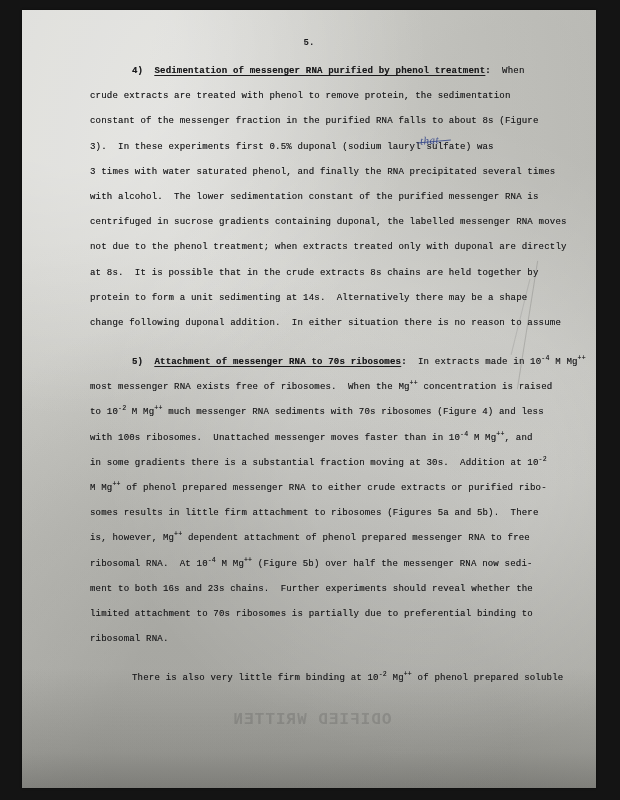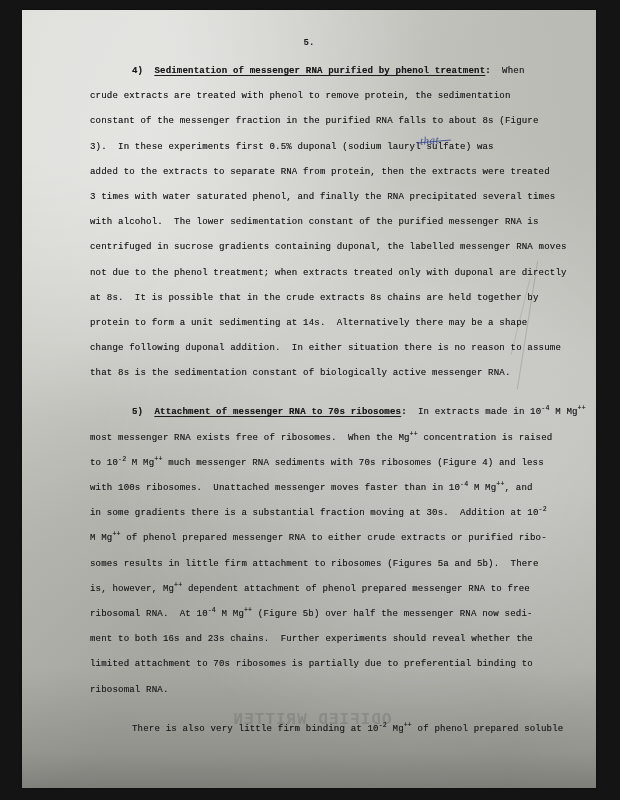--- a/index.html
+++ b/index.html
@@ -172,29 +172,27 @@
     <div class="text-layer">
 
       <div class="page-number">5.</div>
 
       <div class="body-block">
 
         <div class="line indent-1"><b>4)</b>&nbsp;&nbsp;<u><b>Sedimentation of messenger RNA purified by phenol treatment</b></u><b>:</b>&nbsp;&nbsp;When</div>
         <div class="line">crude extracts are treated with phenol to remove protein, the sedimentation</div>
         <div class="line">constant of the messenger fraction in the purified RNA falls to about 8s (Figure</div>
         <div class="line">3).  In these experiments first 0.5% duponal (sodium lauryl sulfate) was</div>
-        <div class="line">added to the extracts to separate RNA from protein, then the extracts were treated</div>
         <div class="line">3 times with water saturated phenol, and finally the RNA precipitated several times</div>
         <div class="line">with alcohol.  The lower sedimentation constant of the purified messenger RNA is</div>
         <div class="line">centrifuged in sucrose gradients containing duponal, the labelled messenger RNA moves</div>
         <div class="line">not due to the phenol treatment; when extracts treated only with duponal are directly</div>
         <div class="line">at 8s.  It is possible that in the crude extracts 8s chains are held together by</div>
         <div class="line">protein to form a unit sedimenting at 14s.  Alternatively there may be a shape</div>
         <div class="line">change following duponal addition.  In either situation there is no reason to assume</div>
-        <div class="line">that 8s is the sedimentation constant of biologically active messenger RNA.</div>
 
         <div class="para-gap"></div>
 
         <div class="line indent-1"><b>5)</b>&nbsp;&nbsp;<u><b>Attachment of messenger RNA to 70s ribosomes</b></u><b>:</b>&nbsp;&nbsp;In extracts made in 10<sup>-4</sup> M Mg<sup>++</sup></div>
         <div class="line">most messenger RNA exists free of ribosomes.  When the Mg<sup>++</sup> concentration is raised</div>
         <div class="line">to 10<sup>-2</sup> M Mg<sup>++</sup> much messenger RNA sediments with 70s ribosomes (Figure 4) and less</div>
         <div class="line">with 100s ribosomes.  Unattached messenger moves faster than in 10<sup>-4</sup> M Mg<sup>++</sup>, and</div>
         <div class="line">in some gradients there is a substantial fraction moving at 30s.  Addition at 10<sup>-2</sup></div>
         <div class="line">M Mg<sup>++</sup> of phenol prepared messenger RNA to either crude extracts or purified ribo-</div>
         <div class="line">somes results in little firm attachment to ribosomes (Figures 5a and 5b).  There</div>

